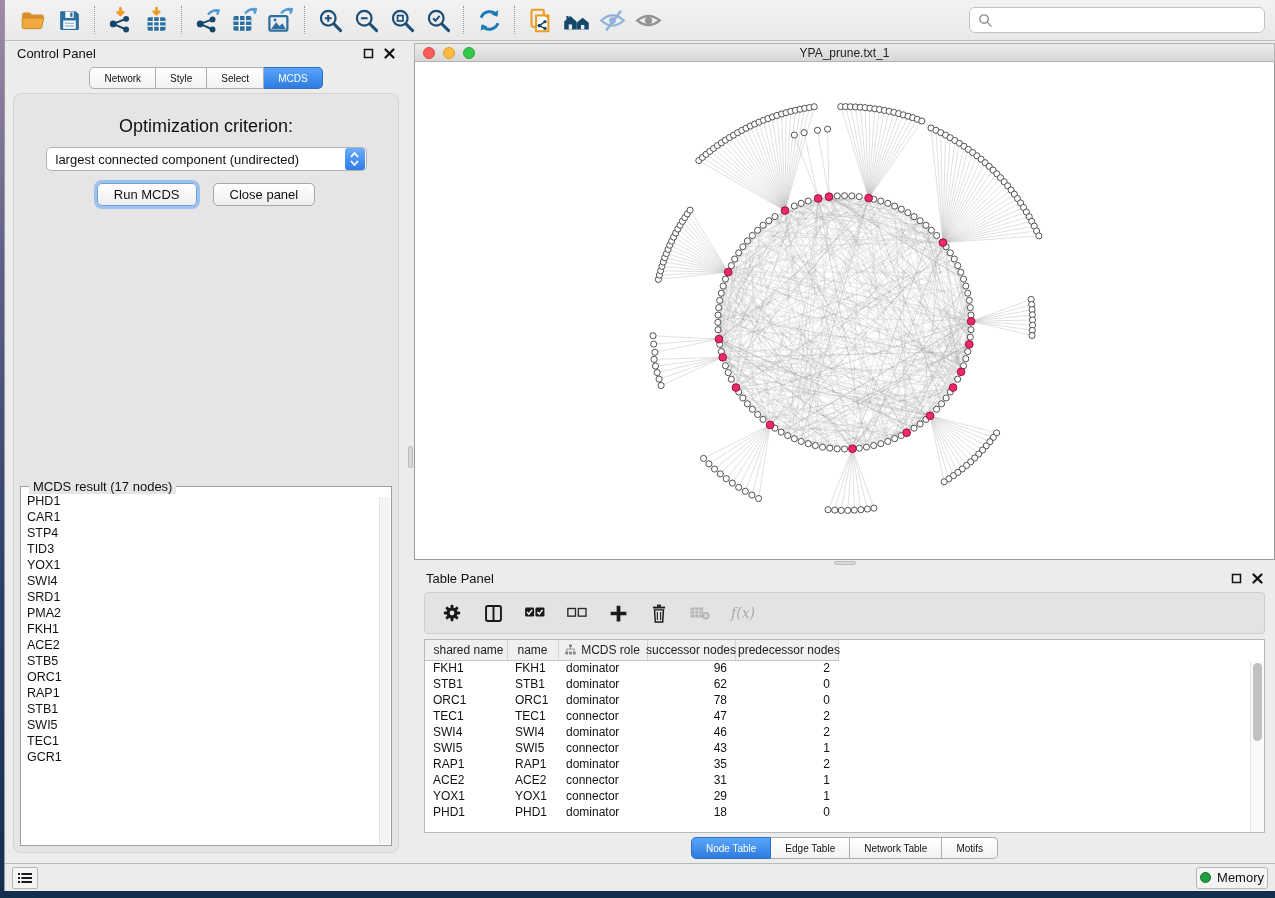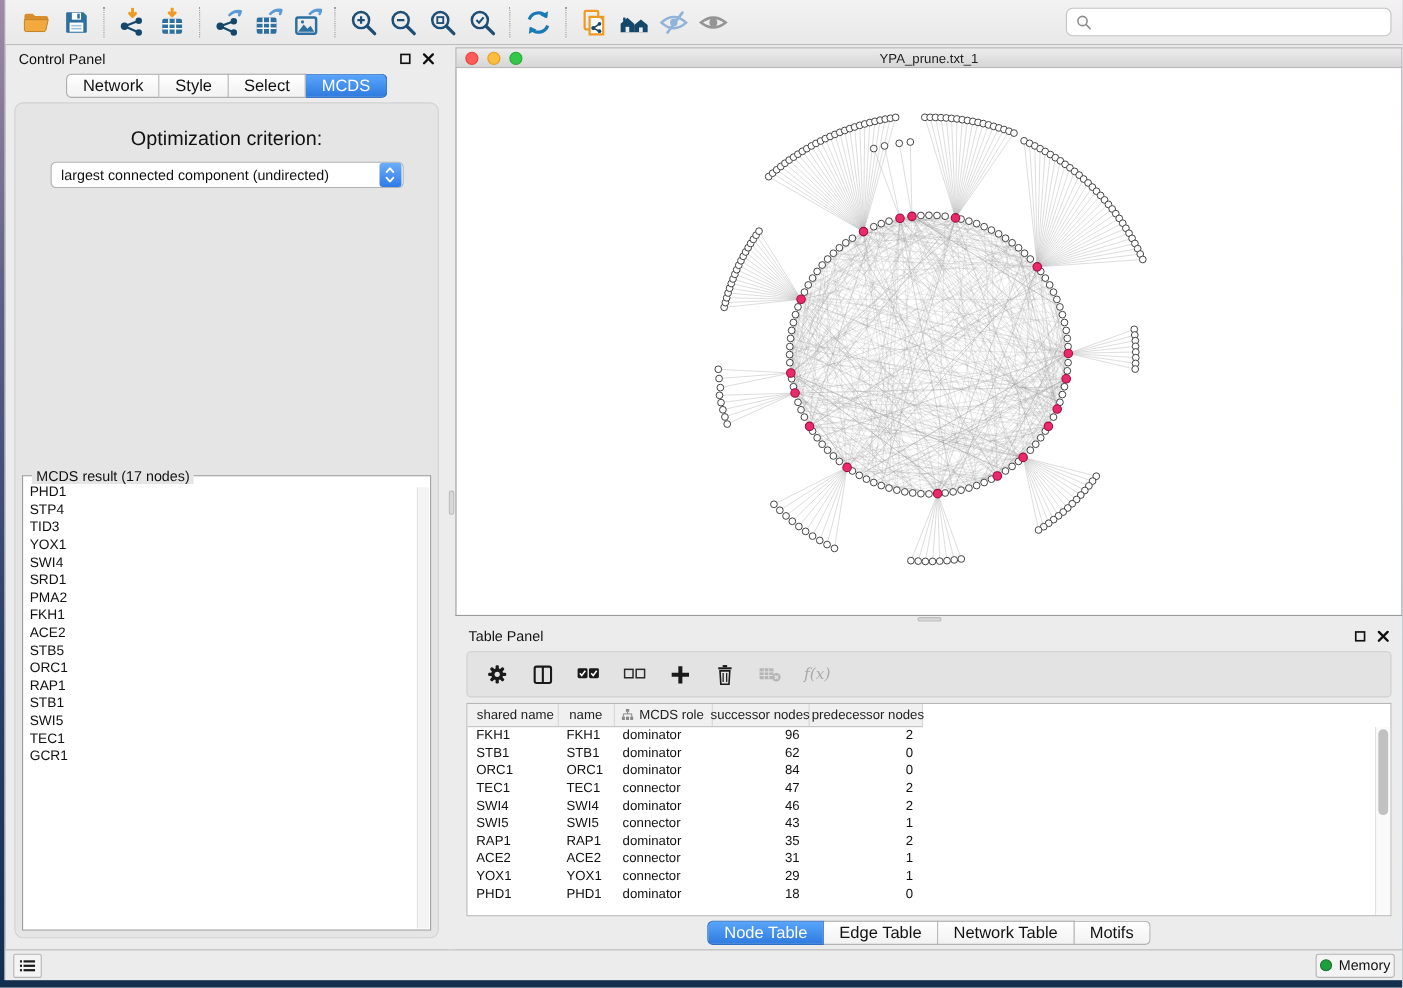--- a/index.html
+++ b/index.html
@@ -24,38 +24,38 @@
   .v-splitter { flex:0 0 7px; background:#ececec; position:relative; cursor:col-resize; }
   .v-splitter .grip { position:absolute; top:405px; left:1px; width:5px; height:22px;
     background:#d8d8d8; border:1px solid #bdbdbd; border-radius:2px; }
 
   
   .control-panel { flex:0 0 392px; display:flex; flex-direction:column; min-height:0; padding-bottom:10px; }
   .panel-header { height:24px; display:flex; align-items:center; padding:0 12px; font-size:13px; color:#111; }
   .panel-header .ph-icons { margin-left:auto; display:flex; gap:10px; align-items:center; }
   .cp-tabs { display:flex; justify-content:center; margin:2px 0 0; }
   .tab { height:22px; padding:0 14px; background:linear-gradient(#ffffff,#f2f2f2); border:1px solid #adadad;
-    border-left:none; font-size:15px; color:#111; display:flex; align-items:center; }
+    border-left:none; font-size:10px; color:#111; display:flex; align-items:center; }
   .tab:first-child { border-left:1px solid #adadad; border-radius:5px 0 0 5px; }
   .tab:last-child { border-radius:0 5px 5px 0; }
   .tab.active { background:linear-gradient(#59a5fc,#2f7bdf); color:#fff; border-color:#2f6fc4; }
   .cp-body { flex:1; margin:4px 8px 0; background:#e5e5e5; border:1px solid #d2d2d2; border-radius:8px;
     display:flex; flex-direction:column; align-items:center; padding:22px 6px 6px; min-height:0; }
   .opt-label { font-size:18px; color:#111; }
   .dropdown { margin-top:10px; width:321px; height:24px; background:#fff; border:1px solid #b2b2b2;
     border-radius:5px; display:flex; align-items:center; font-size:13px; }
   .dropdown .dd-text { flex:1; padding-left:9px; color:#111; }
   .dropdown .dd-stepper { width:20px; height:22px; margin-right:1px; border-radius:3px;
     background:linear-gradient(#6caefc,#2e7be8); display:flex; flex-direction:column;
     align-items:center; justify-content:center; gap:2px; }
   .btn-row { margin-top:12px; display:flex; gap:16px; }
   .push-btn { height:23px; padding:0 16px; font-size:13px; color:#111; background:linear-gradient(#ffffff,#eeeeee);
     border:1px solid #a8a8a8; border-radius:5px; }
   .push-btn.focused { box-shadow:0 0 0 3px rgba(110,170,245,.6); border-color:#6f9fd8; }
-  .mcds-fieldset { margin-top:auto; width:372px; height:414px; border:1px solid #9d9d9d;
+  .mcds-fieldset { margin-top:auto; width:372px; height:360px; border:1px solid #9d9d9d;
     background:#fff; position:relative; display:flex; flex-direction:column; }
   .mcds-legend { position:absolute; top:-8px; left:8px; background:#e5e5e5; padding:0 4px; font-size:13px; color:#111; }
   .result-list { flex:1; overflow:hidden; padding:6px 0 0 6px; font-size:12.5px; line-height:16px; color:#111; }
   .result-scroll { position:absolute; right:1px; top:10px; bottom:1px; width:11px; background:#f4f4f4; border-left:1px solid #e2e2e2; }
 
   
   .right-side { flex:1; display:flex; flex-direction:column; min-width:0; min-height:0; }
   .network-view { flex:0 0 517px; display:flex; flex-direction:column; margin-top:2px; }
   .net-titlebar { height:19px; background:linear-gradient(#ececec,#d6d6d6); border:1px solid #b3b3b3;
     display:flex; align-items:center; position:relative; }
@@ -268,24 +268,29 @@
           <span class="dd-text">largest connected component (undirected)</span>
           <span class="dd-stepper">
             <svg width="9" height="6" viewBox="0 0 9 6">
                   <path d="M1 5 L4.5 1 L8 5" fill="none" stroke="#fff" stroke-width="1.7"></path>
                 </svg>
             <svg width="9" height="6" viewBox="0 0 9 6">
                   <path d="M1 1 L4.5 5 L8 1" fill="none" stroke="#fff" stroke-width="1.7"></path>
                 </svg>
           </span>
         </div>
+        <div class="btn-row">
+          <button class="push-btn focused">Run MCDS</button>
+          <button class="push-btn">Close panel</button>
+        </div>
         <div class="mcds-fieldset">
           <div class="mcds-legend">MCDS result (17 nodes)</div>
           <div class="result-list">
                 <div>PHD1</div>
+                <div>CAR1</div>
                 <div>STP4</div>
                 <div>TID3</div>
                 <div>YOX1</div>
                 <div>SWI4</div>
                 <div>SRD1</div>
                 <div>PMA2</div>
                 <div>FKH1</div>
                 <div>ACE2</div>
                 <div>STB5</div>
                 <div>ORC1</div>
@@ -1390,21 +1395,21 @@
                     <td>STB1</td>
                     <td>STB1</td>
                     <td>dominator</td>
                     <td class="num">62</td>
                     <td class="num">0</td>
                   </tr>
                   <tr>
                     <td>ORC1</td>
                     <td>ORC1</td>
                     <td>dominator</td>
-                    <td class="num">84</td>
+                    <td class="num">78</td>
                     <td class="num">0</td>
                   </tr>
                   <tr>
                     <td>TEC1</td>
                     <td>TEC1</td>
                     <td>connector</td>
                     <td class="num">47</td>
                     <td class="num">2</td>
                   </tr>
                   <tr>

